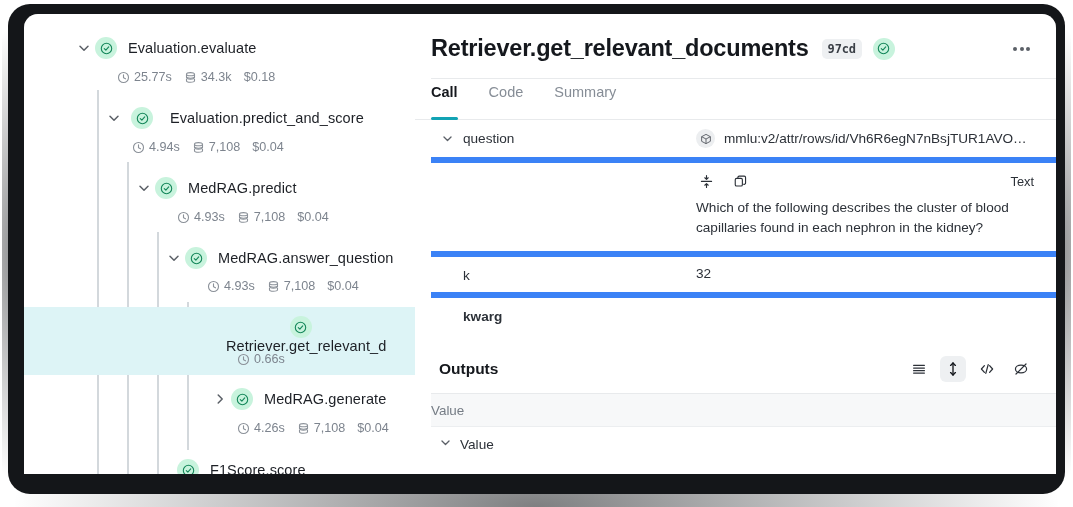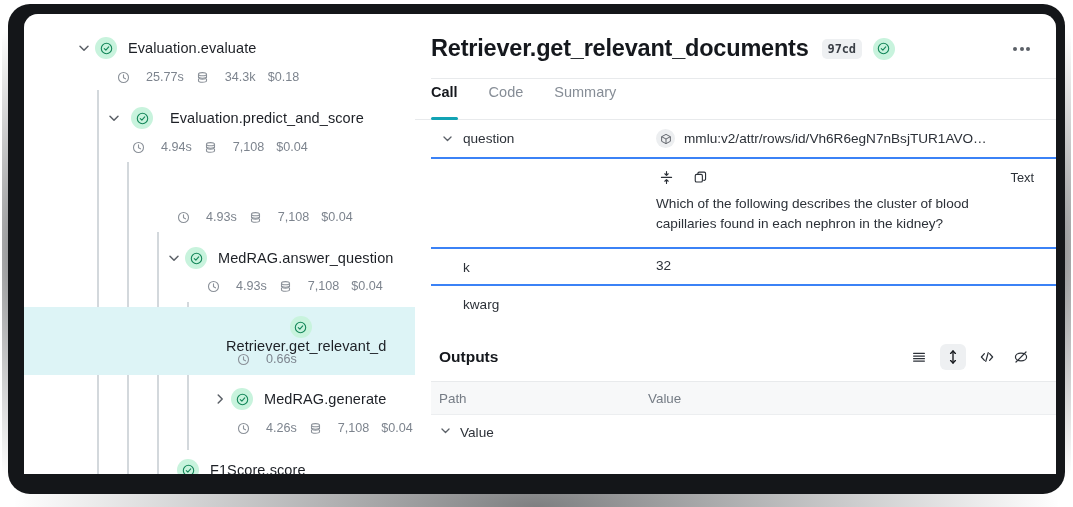--- a/index.html
+++ b/index.html
@@ -88,21 +88,21 @@
     position: absolute;
     display: flex;
     align-items: center;
     height: 20px;
     gap: 12px;
     white-space: nowrap;
   }
   .meta-item {
     display: inline-flex;
     align-items: center;
-    gap: 16px;
+    gap: 4px;
     font-size: 12.6px;
     color: #7d848e;
   }
   .meta-item svg { display: block; }
   .guide {
     position: absolute;
     width: 1.6px;
     background: #d3d8dc;
   }
   .guide-h {
@@ -200,25 +200,25 @@
     height: 2.6px;
     background: #12a3b4;
     border-radius: 2px;
   }
 
   
   .io-table { padding-left: 16px; }
   .io-row {
     display: flex;
     align-items: flex-start;
-    border-bottom: 2px solid #3b82f6;
+    border-bottom: 6px solid #3b82f6;
     min-height: 36px;
     box-sizing: border-box;
   }
-  .io-row.no-border { border-bottom: none; }
+  .io-row.no-border { border-bottom: none; font-weight: bold; }
   .io-key {
     flex: 0 0 225px;
     display: flex;
     align-items: center;
     gap: 8px;
     padding: 10px 0 9px 8px;
     box-sizing: border-box;
     font-size: 13.6px;
     color: #2c3138;
   }
@@ -226,20 +226,21 @@
     width: 16px; height: 16px;
     display: inline-flex; align-items: center; justify-content: center;
     flex: 0 0 16px;
   }
   .io-val {
     flex: 1 1 auto;
     padding: 9px 20px 9px 0;
     font-size: 13.6px;
     color: #2c3138;
     min-width: 0;
+    margin-left: 40px;
   }
   .ref-val {
     display: flex;
     align-items: center;
     gap: 9px;
     white-space: nowrap;
     overflow: hidden;
   }
   .ref-icon {
     width: 19px; height: 19px;
@@ -422,20 +423,34 @@
               <path d="M2.7 6.0 c0 .95 1.93 1.7 4.3 1.7 S11.3 6.95 11.3 6.0" fill="none" stroke="#8b9199" stroke-width="1.1"></path>
               <path d="M2.7 8.6 V10.4 c0 .95 1.93 1.7 4.3 1.7 s4.3-.75 4.3-1.7 V8.6" fill="none" stroke="#8b9199" stroke-width="1.2"></path>
             </svg>
           <span>7,108</span>
         </span>
         <span class="meta-item">
           <span>$0.04</span>
         </span>
       </div>
 
+      <div class="node-line" style="left:109px; top:161px;">
+        <span class="chevron">
+          <svg width="14" height="14" viewBox="0 0 14 14">
+              <path d="M3 5.2 L7 9.2 L11 5.2" fill="none" stroke="#5b6067" stroke-width="1.5" stroke-linecap="round" stroke-linejoin="round"></path>
+            </svg>
+        </span>
+        <span class="status-badge">
+          <svg width="13" height="13" viewBox="0 0 14 14">
+              <circle cx="7" cy="7" r="5.6" fill="none" stroke="#15875a" stroke-width="1.2"></circle>
+              <path d="M4.6 7.1 L6.3 8.8 L9.4 5.3" fill="none" stroke="#15875a" stroke-width="1.2" stroke-linecap="round" stroke-linejoin="round"></path>
+            </svg>
+        </span>
+        <span class="node-label">MedRAG.predict</span>
+      </div>
       <div class="meta-line" style="left:153px; top:193px;">
         <span class="meta-item">
           <svg width="13" height="13" viewBox="0 0 14 14">
               <circle cx="7" cy="7" r="5.4" fill="none" stroke="#8b9199" stroke-width="1.2"></circle>
               <path d="M7 4.1 V7.2 L9.1 8.4" fill="none" stroke="#8b9199" stroke-width="1.2" stroke-linecap="round"></path>
             </svg>
           <span>4.93s</span>
         </span>
         <span class="meta-item">
           <svg width="13" height="13" viewBox="0 0 14 14">
@@ -671,21 +686,20 @@
             <svg width="16" height="16" viewBox="0 0 16 16">
                 <ellipse cx="8" cy="8" rx="5.6" ry="3.9" fill="none" stroke="#2c3138" stroke-width="1.2"></ellipse>
                 <path d="M3.0 13.0 L13.0 3.0" fill="none" stroke="#2c3138" stroke-width="1.2" stroke-linecap="round"></path>
               </svg>
           </span>
         </span>
       </div>
       <div class="out-rule"></div>
 
       <div class="table-head">
-        <span class="th-path">Path</span>
         <span class="th-value">Value</span>
       </div>
 
       <div class="out-row">
         <span class="chev-sm">
           <svg width="13" height="13" viewBox="0 0 14 14">
               <path d="M3.2 5.4 L7 9.2 L10.8 5.4" fill="none" stroke="#5b6067" stroke-width="1.4" stroke-linecap="round" stroke-linejoin="round"></path>
             </svg>
         </span>
         <span class="lbl">Value</span>

